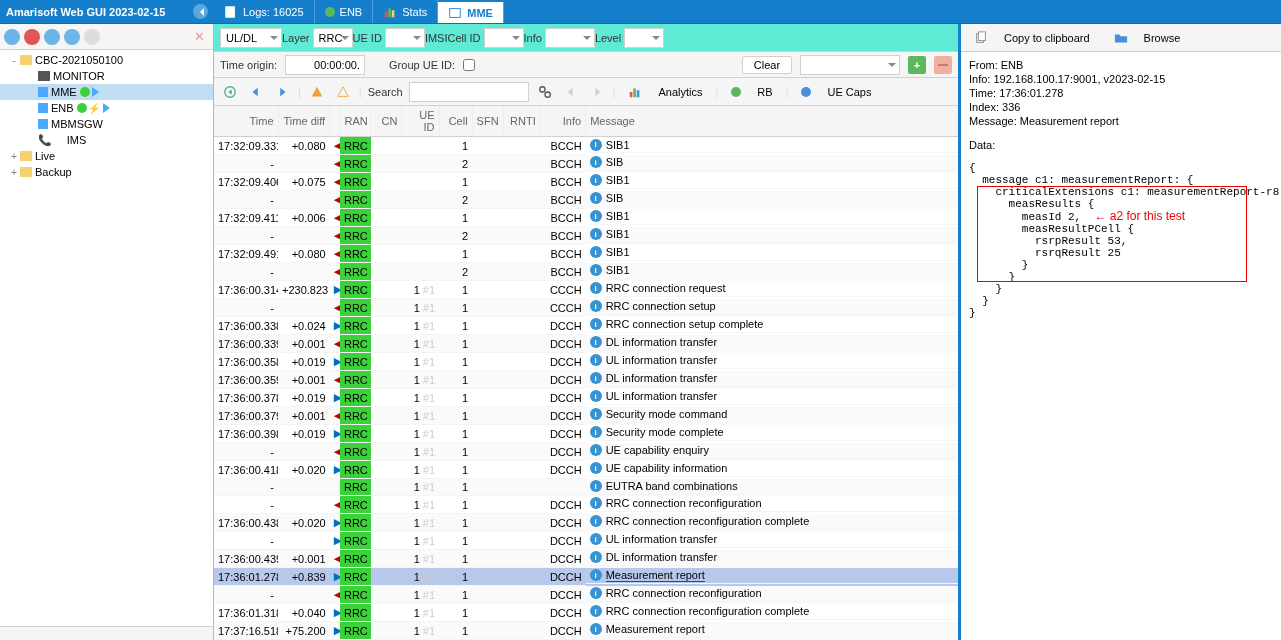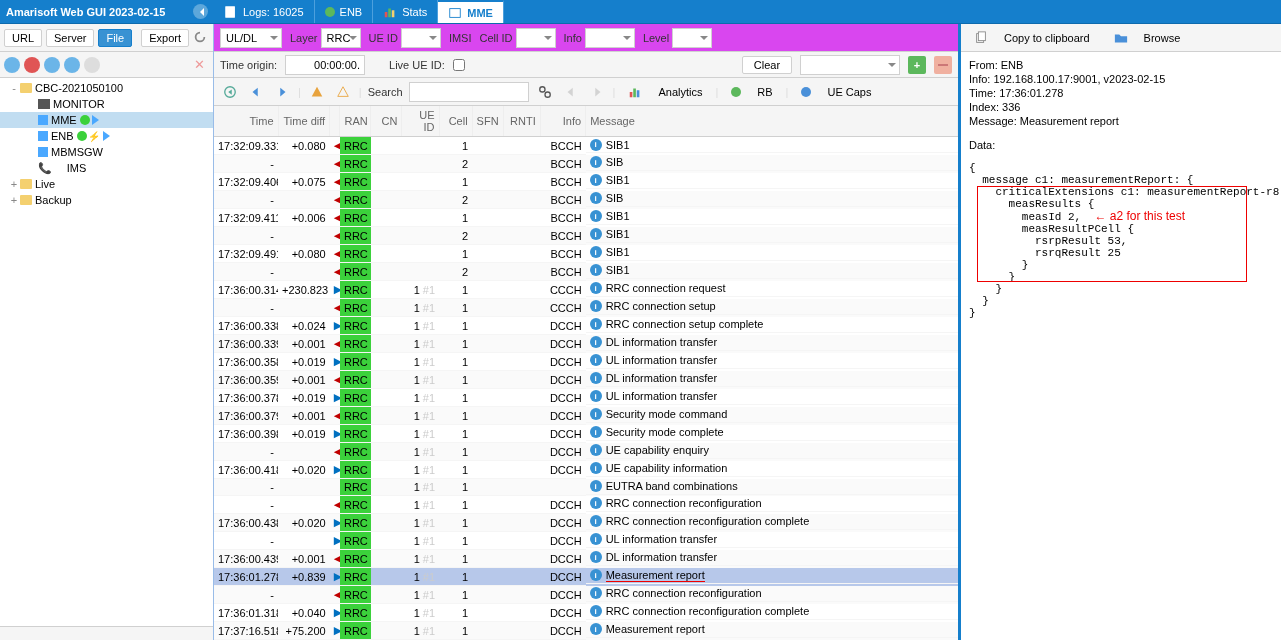--- a/index.html
+++ b/index.html
@@ -26,21 +26,21 @@
 .tb-icon{width:16px;height:16px;display:inline-block;border-radius:50%;cursor:pointer}
 .tree{flex:1;overflow:auto;padding:2px 0}
 .tree-item{display:flex;align-items:center;height:16px;padding:1px 0;cursor:pointer}
 .tree-item.selected{background:#c1ddf1}
 .tree-indent{display:inline-block;height:1px}
 .tree-toggle{width:12px;text-align:center;color:#888}
 .tree-label{color:#000}
 .sidebar-footer{height:14px;background:#f5f5f5;border-top:1px solid #d0d0d0;overflow-x:auto}
 
 .center{flex:1;display:flex;flex-direction:column;border-right:3px solid #157fcc;overflow:hidden}
-.filter-bar{height:28px;background:#d946ef;border-bottom:1px solid #d0d0d0;display:flex;align-items:center;padding:0 6px;gap:8px}
+.filter-bar{height:28px;background:#5eead4;border-bottom:1px solid #d0d0d0;display:flex;align-items:center;padding:0 6px;gap:0}
 .filter-group{display:flex;align-items:center;gap:3px}
 .filter-label{color:#333}
 .combo{height:20px;border:1px solid #d0d0d0;background:#fff;display:flex;align-items:center;padding:0 15px 0 5px;position:relative;min-width:40px}
 .combo::after{content:'';position:absolute;right:3px;top:7px;border:4px solid transparent;border-top-color:#888}
 .filter-bar2{height:26px;background:#f5f5f5;border-bottom:1px solid #d0d0d0;display:flex;align-items:center;padding:0 6px;gap:8px}
 .text-input{height:20px;border:1px solid #d0d0d0;padding:0 4px}
 
 .log-toolbar{height:28px;background:#f5f5f5;border-bottom:1px solid #d0d0d0;display:flex;align-items:center;padding:0 6px;gap:6px}
 .tbtn{width:20px;height:20px;display:flex;align-items:center;justify-content:center;cursor:pointer;border:1px solid transparent;border-radius:2px}
 .search-input{height:20px;width:120px;border:1px solid #d0d0d0;padding:0 4px}
@@ -118,32 +118,20 @@
             </svg>
             <span>MME</span>
           </div>
         </div>
     </div>
   </div>
 
   <div class="main">
 
     <div class="sidebar">
-      <div class="sidebar-toolbar">
-        <span class="sb-btn">URL</span>
-        <span class="sb-btn">Server</span>
-        <span class="sb-btn active">File</span>
-        <span class="sb-sep"></span>
-        <span class="sb-btn">Export</span>
-        <span class="sb-icon">
-          <svg class="ico" viewBox="0 0 16 16">
-              <path d="M8 2a6 6 0 106 6h-2a4 4 0 11-4-4V2z" fill="#888"></path>
-            </svg>
-        </span>
-      </div>
       <div class="sidebar-toolbar2">
         <span class="tb-icon" style="background:#6bb5e8"></span>
         <span class="tb-icon" style="background:#e05555"></span>
         <span class="tb-icon" style="background:#6bb5e8"></span>
         <span class="tb-icon" style="background:#6bb5e8"></span>
         <span class="tb-icon" style="background:#ddd"></span>
         <span class="sb-sep"></span>
         <span style="color:#e99;font-size:13px;padding:0 4px;cursor:pointer">✕</span>
       </div>
       <div class="tree" id="tree-container">
@@ -234,21 +222,21 @@
         </div>
         <div class="filter-group">
           <span class="filter-label">Level</span>
           <div class="combo" style="width:40px"></div>
         </div>
       </div>
       <div class="filter-bar2">
         <span class="filter-label">Time origin:</span>
         <input class="text-input" style="width: 80px; padding-left: 28px;" value="00:00:00.000">
         <span style="width:8px"></span>
-        <span class="filter-label">Live UE ID:</span>
+        <span class="filter-label">Group UE ID:</span>
         <input type="checkbox" class="chk" style="">
         <span class="sb-sep"></span>
         <span class="sb-btn" style="width:50px;text-align:center">Clear</span>
         <div class="combo" style="width:100px"></div>
         <span class="plus-btn">+</span>
         <span class="minus-btn">
             <span style="width:10px;height:2px;background:#c77;margin:auto"></span>
           </span>
       </div>
 

